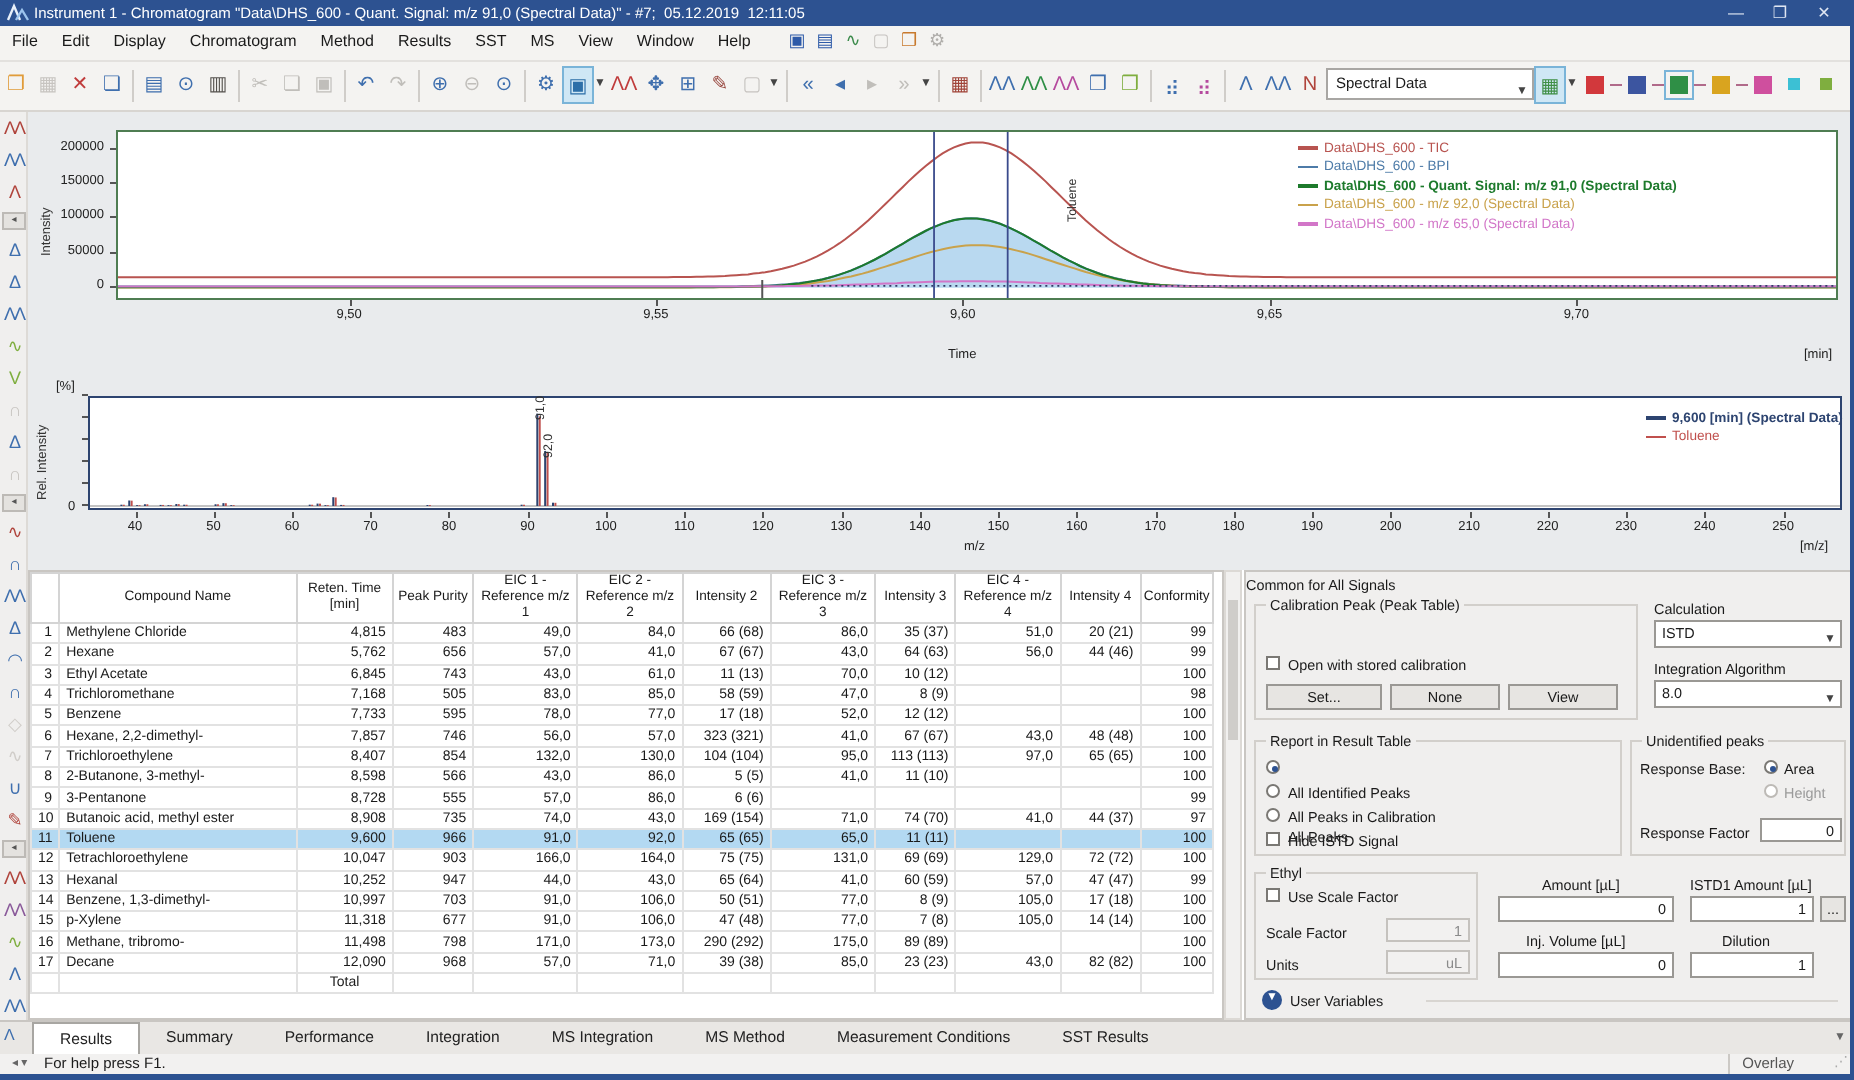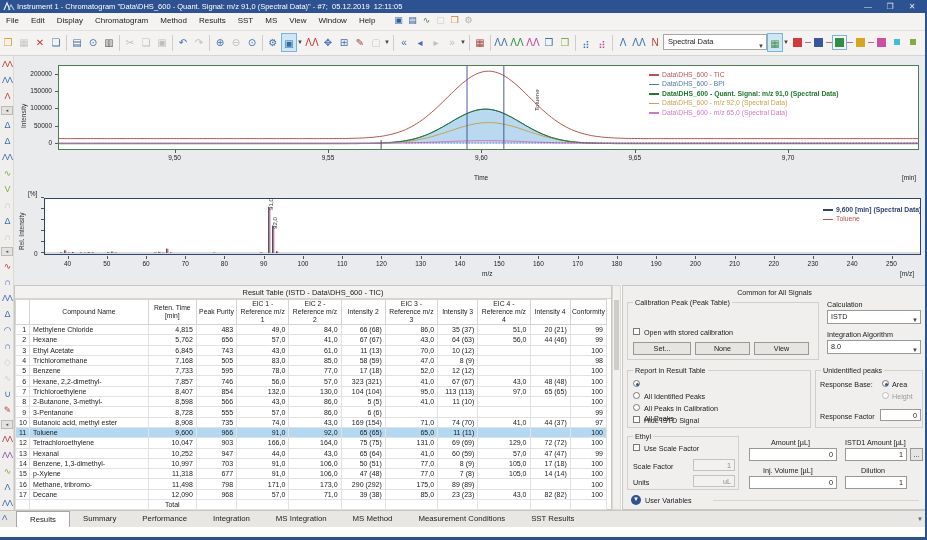--- a/index.html
+++ b/index.html
@@ -295,21 +295,20 @@
         <span class="tick-dash-y" style="left: 27px; top: 42px;"></span>
         <span class="tick-dash-y" style="left: 27px; top: 31px;"></span>
         <span class="tick-dash-y" style="left: 27px; top: 20px;"></span>
         <span class="tick-dash-y" style="left: 27px; top: 9px;"></span>
       </div>
     <span class="tick-lbl" style="left:468px;top:82px">m/z</span>
     <span class="tick-lbl" style="left:886px;top:82px">[m/z]</span>
   </div>
 
   <div class="abs" id="table-wrap">
-    <div id="table-title">Result Table (ISTD - Data\DHS_600 - TIC)</div>
     <table id="rt">
         <colgroup>
           <col style="width: 14px;">
           <col style="width: 118px;">
           <col style="width: 48px;">
           <col style="width: 40px;">
           <col style="width: 52px;">
           <col style="width: 52px;">
           <col style="width: 44px;">
           <col style="width: 52px;">
@@ -593,21 +592,21 @@
             <td></td>
           </tr>
         </tbody>
       </table>
   </div>
   <div class="abs" id="tbl-scroll">
       <div id="tbl-thumb"></div>
     </div>
 
   <div class="abs" id="rpanel">
-    <div class="plbl" style="left:0;right:0;top:2px;text-align:center">Common for All Signals</div>
+    <div class="plbl" style="left:0;right:0;top:2px;text-align:left">Common for All Signals</div>
 
     <div class="grp" style="left:4px;top:16px;width:192px;height:58px">
       <span class="grp-lbl">Calibration Peak (Peak Table)</span>
     </div>
     <span class="cb" style="left:10px;top:42px"></span>
     <span class="plbl" style="left:21px;top:42px">Open with stored calibration</span>
     <div class="btn" style="left:10px;top:56px;width:58px;height:13px">Set...</div>
     <div class="btn" style="left:72px;top:56px;width:55px;height:13px">None</div>
     <div class="btn" style="left:131px;top:56px;width:55px;height:13px">View</div>
 
@@ -669,15 +668,21 @@
     <span class="plbl" style="left:22px;top:210px">User Variables</span>
     <span class="abs" style="left:90px;top:214px;width:206px;height:1px;background:#d8d5d1"></span>
   </div>
 
   <div class="abs" id="tabbar">
     <span class="abs" style="left:2px;top:2px;font-size:8px;color:#3f6fae">Λ</span>
     <span id="tabs" style="position:absolute;left:16px;top:0"><span class="tab active">Results</span><span class="tab">Summary</span><span class="tab">Performance</span><span class="tab">Integration</span><span class="tab">MS Integration</span><span class="tab">MS Method</span><span class="tab">Measurement Conditions</span><span class="tab">SST Results</span></span>
     <span class="abs" style="right:4px;top:5px;font-size:6px;color:#666">▼</span>
   </div>
 
+  <div class="abs" id="statusbar">
+    <span style="position:absolute;left:6px;font-size:6px;color:#666">◂ ▾</span>
+    <span style="position:absolute;left:22px">For help press F1.</span>
+    <span style="position:absolute;right:24px;padding:0 6px;border-left:1px solid #ccc9c5;color:#555">Overlay</span>
+    <span style="position:absolute;right:3px;color:#aaa;font-size:7px">⋰</span>
+  </div>
   <div class="abs" id="bottomstrip"></div>
   <div class="abs" id="rightedge"></div>
 </div>
 
 </body></html>

